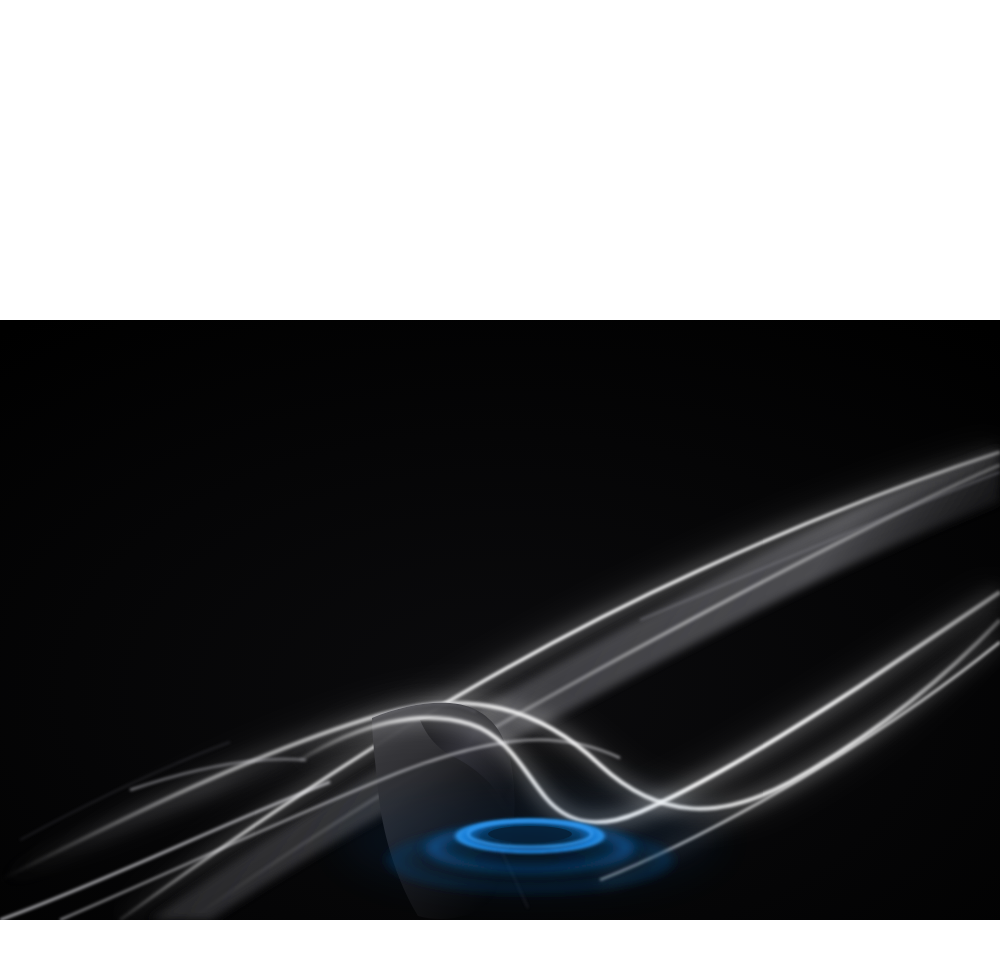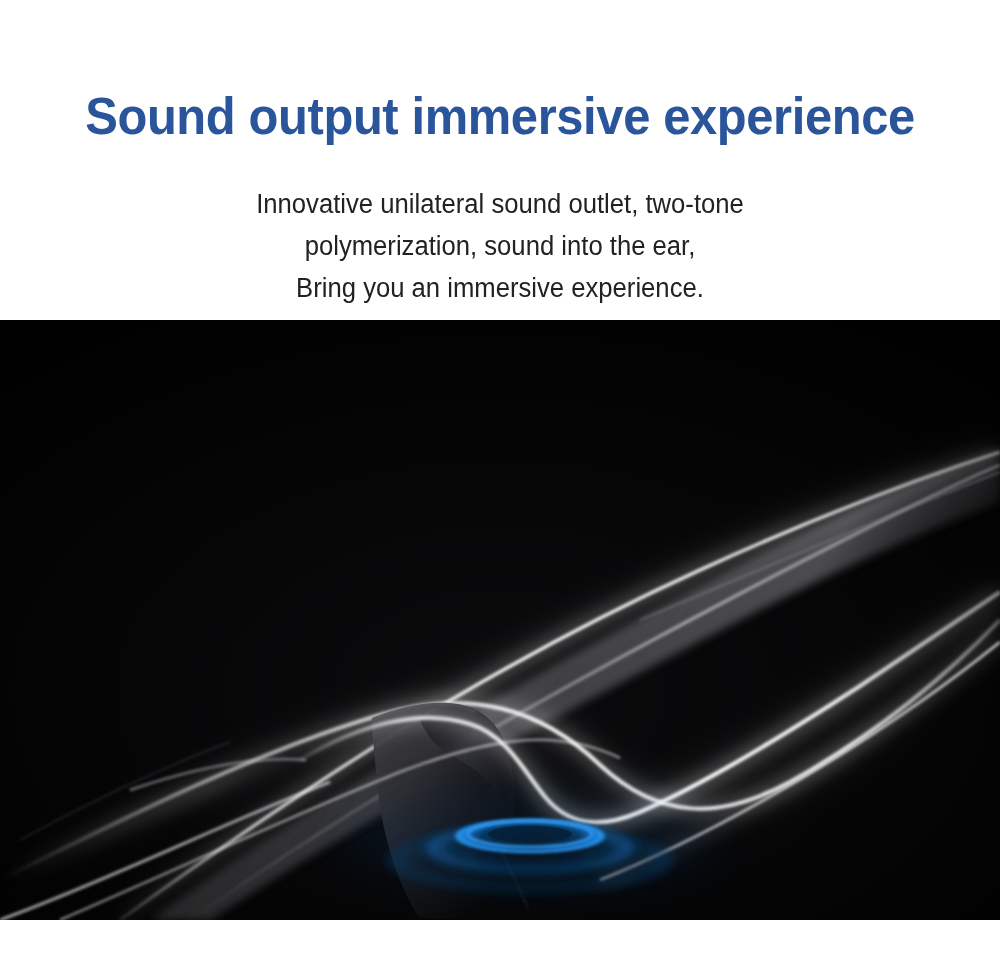--- a/index.html
+++ b/index.html
@@ -89,31 +89,20 @@
     width: 1000px;
     height: 37px;
     background: #ffffff;
   }
 </style>
 </head>
 <body>
 
 <div class="page">
 
-  <div class="text-block">
-
-    <div class="headline">Sound output immersive experience</div>
-
-    <div class="subhead">
-      <span class="line">Innovative unilateral sound outlet, two-tone</span>
-      <span class="line">polymerization, sound into the ear,</span>
-      <span class="line">Bring you an immersive experience.</span>
-    </div>
-
-  </div>
 
   <div class="hero">
     <svg viewBox="0 0 1000 600" preserveAspectRatio="none">
       <defs>
 
         <radialGradient id="bgGlow" cx="50%" cy="62%" r="78%">
           <stop offset="0%" stop-color="#0b0b0d"></stop>
           <stop offset="55%" stop-color="#050506"></stop>
           <stop offset="100%" stop-color="#000000"></stop>
         </radialGradient>

